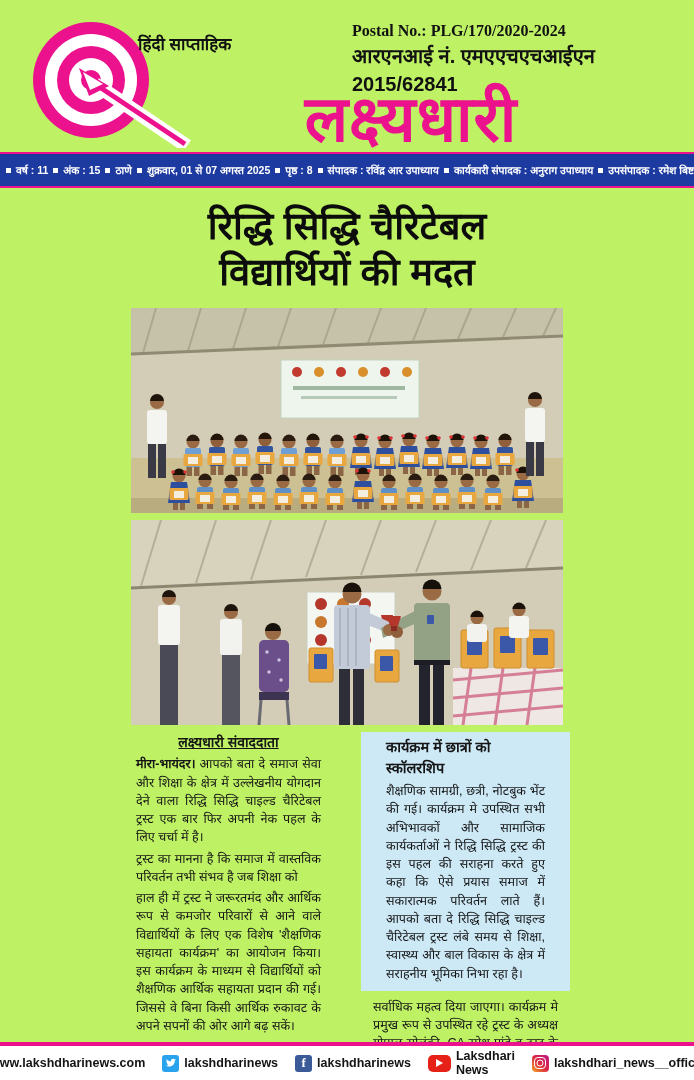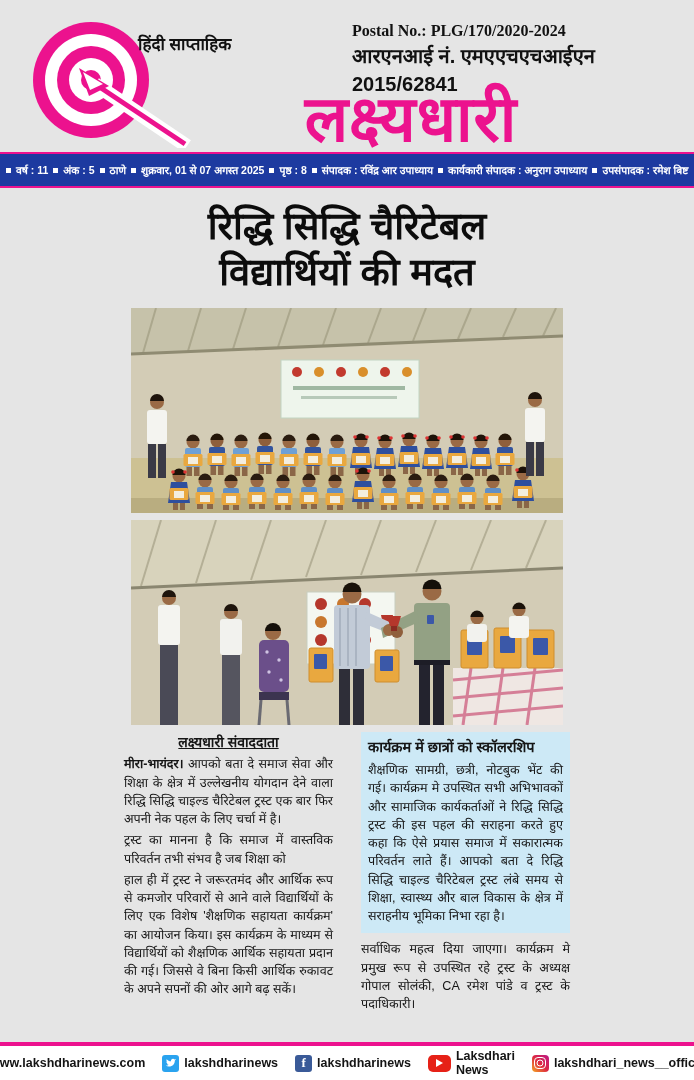--- a/index.html
+++ b/index.html
@@ -1,18 +1,18 @@
 <!DOCTYPE html>
 <html lang="hi"><head>
 <meta charset="utf-8">
 <style>
   *{margin:0;padding:0;box-sizing:border-box}
   html,body{background:#ffffff}
   body{width:694px;height:1080px;font-family:"Liberation Sans","DejaVu Sans",sans-serif;color:#111}
-  .page{position:relative;width:694px;height:1080px;overflow:hidden;background:#e5e5e5}
+  .page{position:relative;width:694px;height:1080px;overflow:hidden;background:#bef264}
 
   
   .header{position:relative;height:152px}
   .logo{position:absolute;left:4px;top:16px;width:215px;height:132px}
   .weekly{position:absolute;left:138px;top:32px;font-size:17px;font-weight:bold;color:#111}
   .postal{position:absolute;left:352px;top:20px;line-height:1.4}
   .postal .l1{font-family:"Liberation Serif","DejaVu Serif",serif;font-weight:bold;font-size:16px}
   .postal .l2{font-weight:bold;font-size:20px}
   .masthead{position:absolute;left:142px;right:14px;top:34px;height:116px;display:flex;align-items:flex-end;justify-content:center;
             font-size:64px;font-weight:bold;color:#ec128e;line-height:.95;white-space:nowrap;letter-spacing:1px}
@@ -29,23 +29,23 @@
 
   
   .photos{width:432px;margin:5px auto 0;display:flex;flex-direction:column;gap:7px}
   .photo{width:432px;height:205px;background:#d3ccb6;overflow:hidden}
   .photo svg{display:block;width:100%;height:100%}
 
   
   .article{width:446px;margin:7px auto 0;display:flex;gap:28px;text-align:justify}
   .col{flex:1;font-size:12.6px;line-height:1.45;color:#151515}
   .byline{text-align:center;font-weight:bold;text-decoration:underline;font-size:14px;margin-bottom:3px}
-  .col p{margin:0 0 3px}
+  .col p{margin:0 12px 3px}
   .dateline{font-weight:bold}
-  .hbox{background:#cde9f6;padding:5px 7px 8px;margin-bottom:7px}
+  .hbox{background:#cde9f6;padding:5px 25px 8px;margin-bottom:7px}
   .hbox-title{font-weight:800;font-size:14.5px;margin-bottom:3px;text-align:left}
 
   
   .footer{position:absolute;left:0;right:0;bottom:0;height:38px;border-top:4px solid #ec128e;background:#fff;
           display:flex;align-items:center;justify-content:center;gap:17px;font-weight:bold;font-size:12.5px;color:#141414}
   .fitem{display:flex;align-items:center;gap:5px}
   .ic{width:17px;height:17px;border-radius:3px;display:flex;align-items:center;justify-content:center;flex:0 0 auto}
   .ic.tw{background:#2aa3ef}
   .ic.fb{background:#3a5a98;color:#fff;font-size:13px;font-weight:bold;font-family:"Liberation Serif",serif}
   .ic.yt{background:#e62117;width:23px;border-radius:5px}
@@ -77,21 +77,21 @@
       <div class="l1">Postal No.: PLG/170/2020-2024</div>
       <div class="l2">आरएनआई नं. एमएएचएचआईएन 2015/62841</div>
     </div>
     <div class="masthead">लक्ष्यधारी</div>
   </div>
 
   <div class="infobar">
     <span class="sq"></span>
     <span class="ib-item">वर्ष : 11</span>
     <span class="sq"></span>
-    <span class="ib-item">अंक : 5</span>
+    <span class="ib-item">अंक : 15</span>
     <span class="sq"></span>
     <span class="ib-item">ठाणे</span>
     <span class="sq"></span>
     <span class="ib-item">शुक्रवार, 01 से 07 अगस्त 2025</span>
     <span class="sq"></span>
     <span class="ib-item">पृष्ठ : 8</span>
     <span class="sq"></span>
     <span class="ib-item">संपादक : रविंद्र आर उपाध्याय</span>
     <span class="sq"></span>
     <span class="ib-item">कार्यकारी संपादक : अनुराग उपाध्याय</span>

